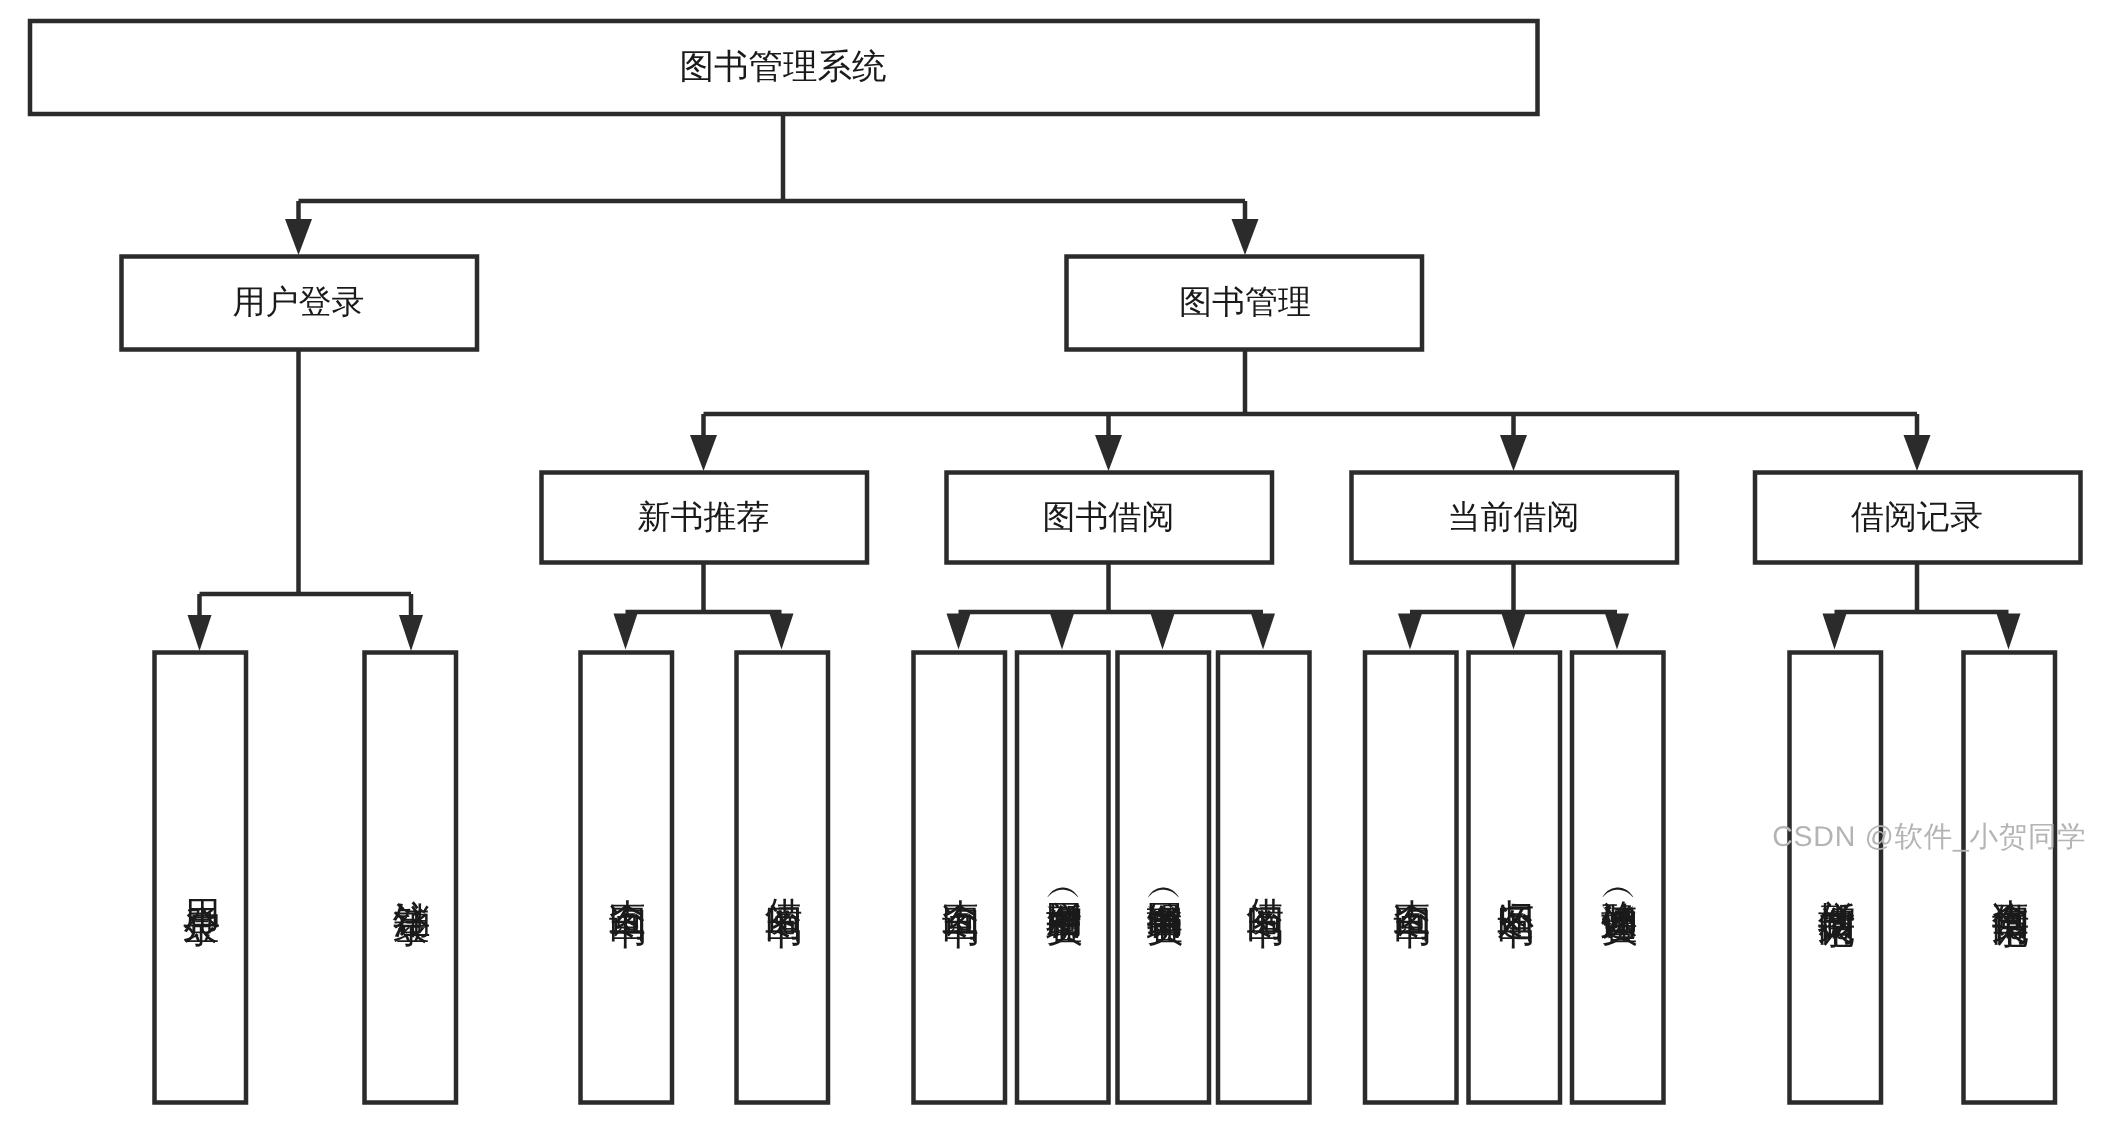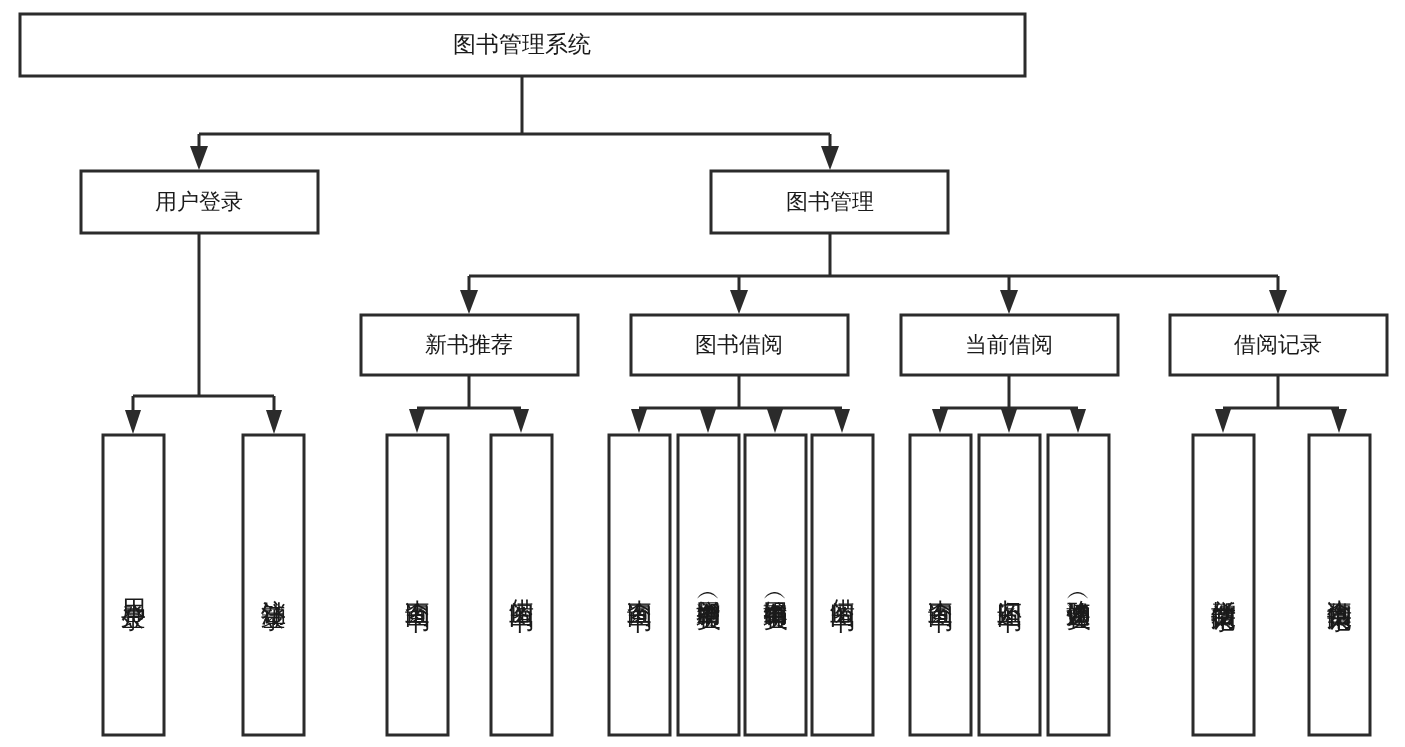--- a/index.html
+++ b/index.html
@@ -202,14 +202,15 @@
   <div class="vlabel" style="left:745px; top:438px; width:61px; height:294px; font-size:24px; letter-spacing:1px;">编辑图书（管理员）</div>
   <div class="vlabel" style="left:812px; top:435px; width:61px; height:300px;">借阅图书</div>
 
   <div class="vlabel" style="left:910px; top:435px; width:61px; height:300px;">查询图书</div>
   <div class="vlabel" style="left:979px; top:435px; width:61px; height:300px;">归还图书</div>
   <div class="vlabel" style="left:1048px; top:438px; width:61px; height:294px; font-size:24px; letter-spacing:1px;">确认归还（管理员）</div>
 
   <div class="vlabel" style="left:1193px; top:435px; width:61px; height:300px; letter-spacing:2px;">新增借阅记录</div>
   <div class="vlabel" style="left:1309px; top:435px; width:61px; height:300px; letter-spacing:2px;">查询借阅记录</div>
 
+  <div class="watermark">CSDN @软件_小贺同学</div>
 
 </div>
 
 </body></html>

